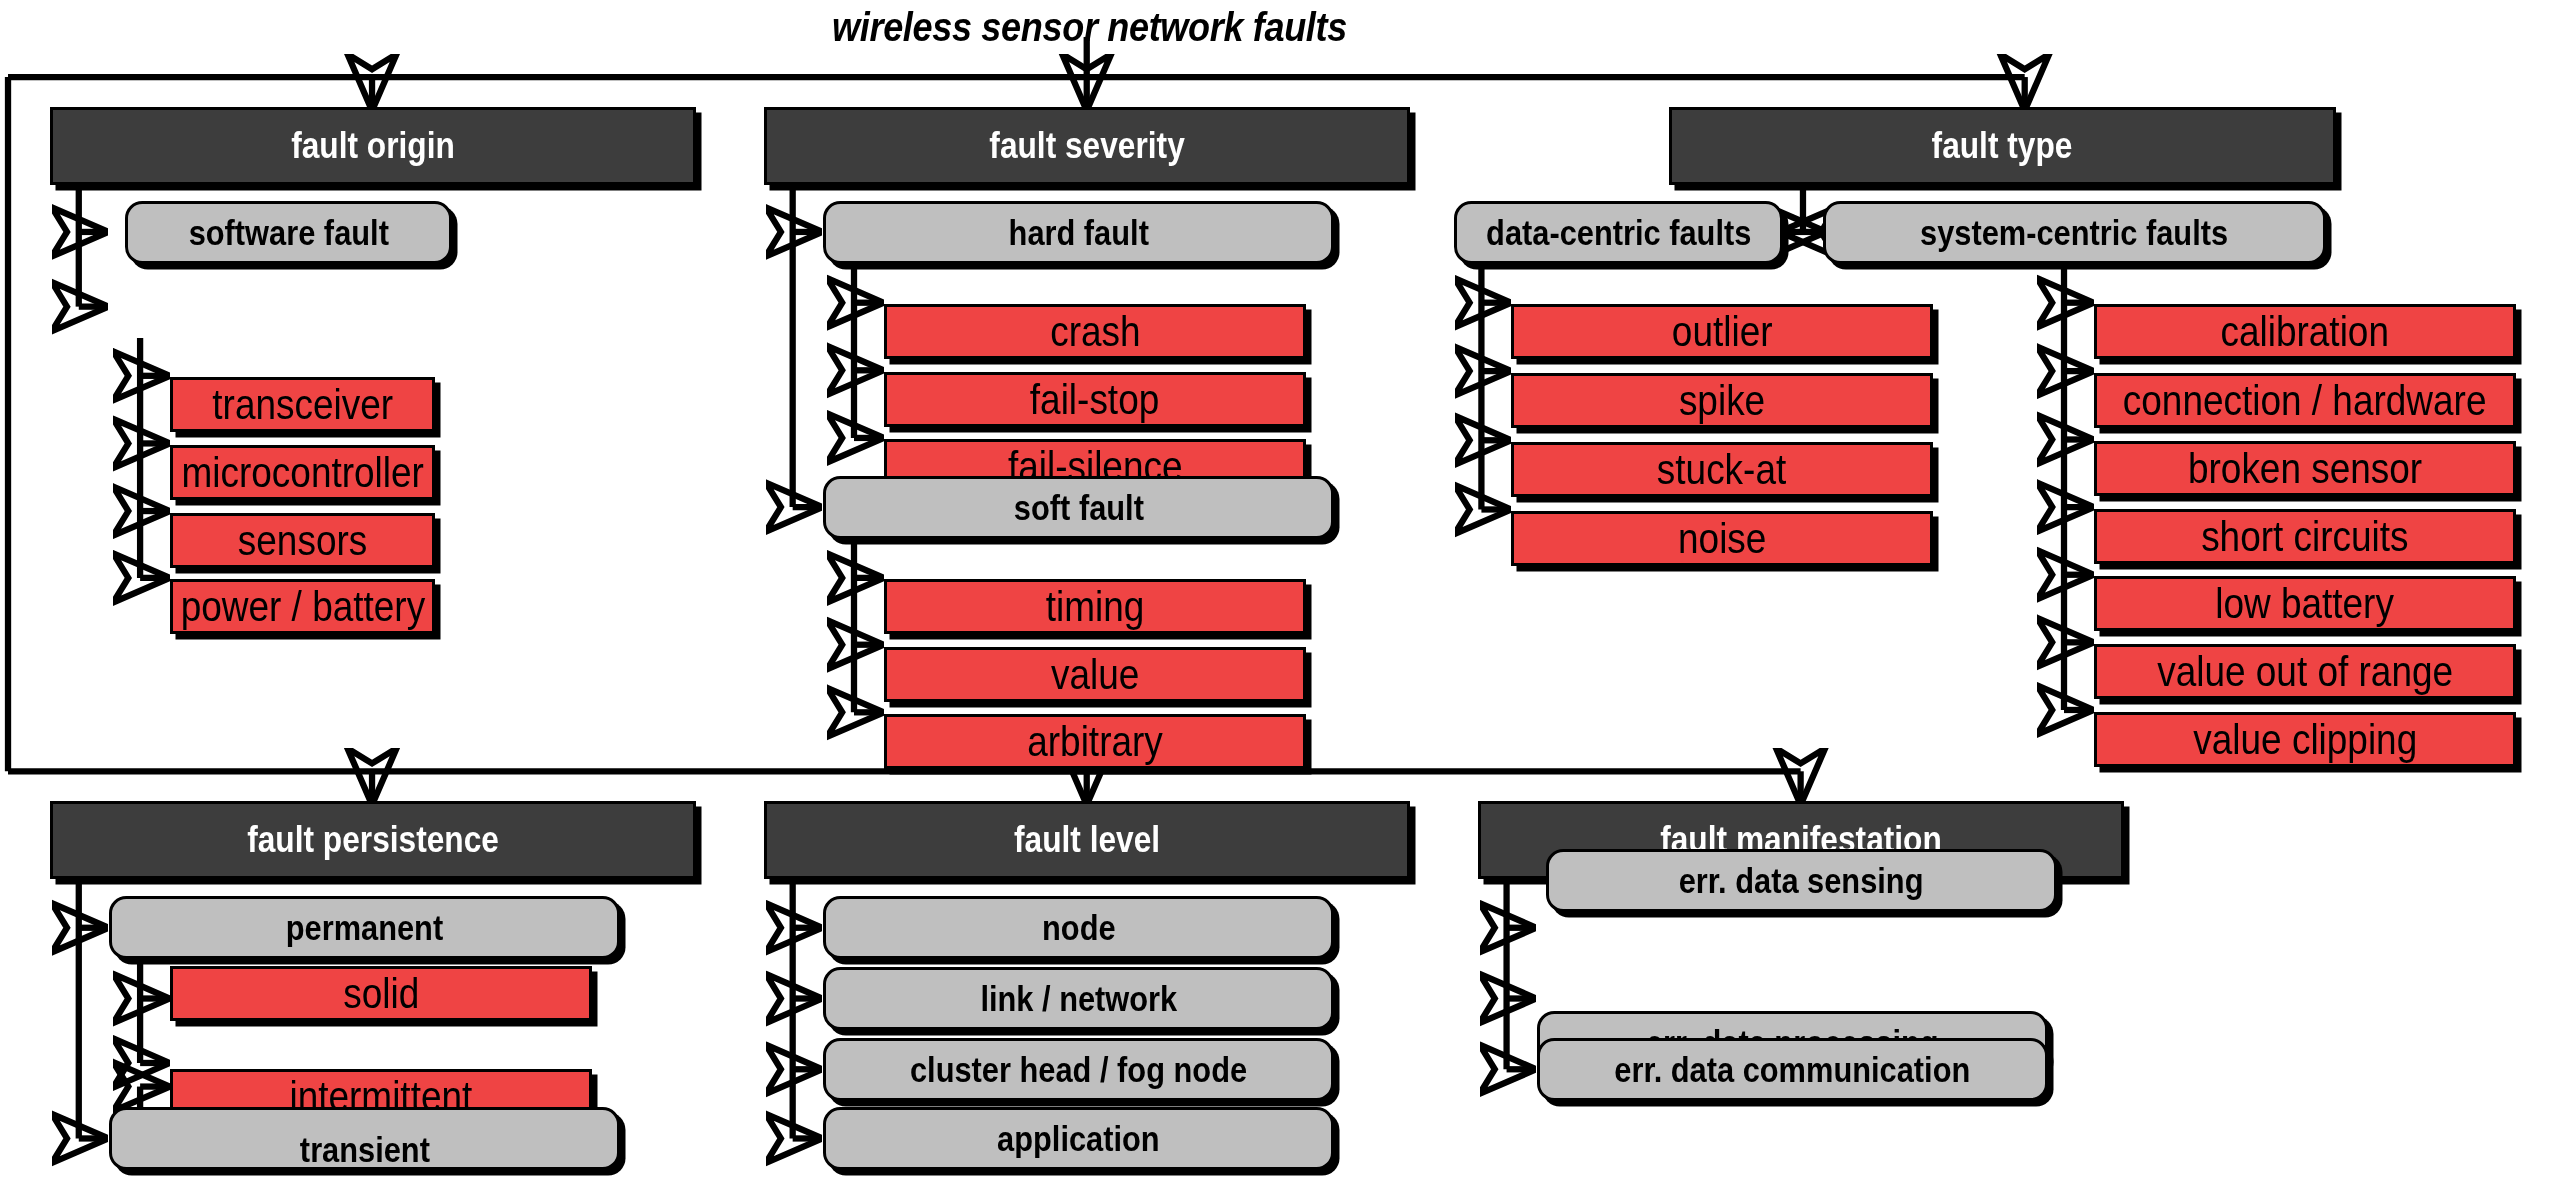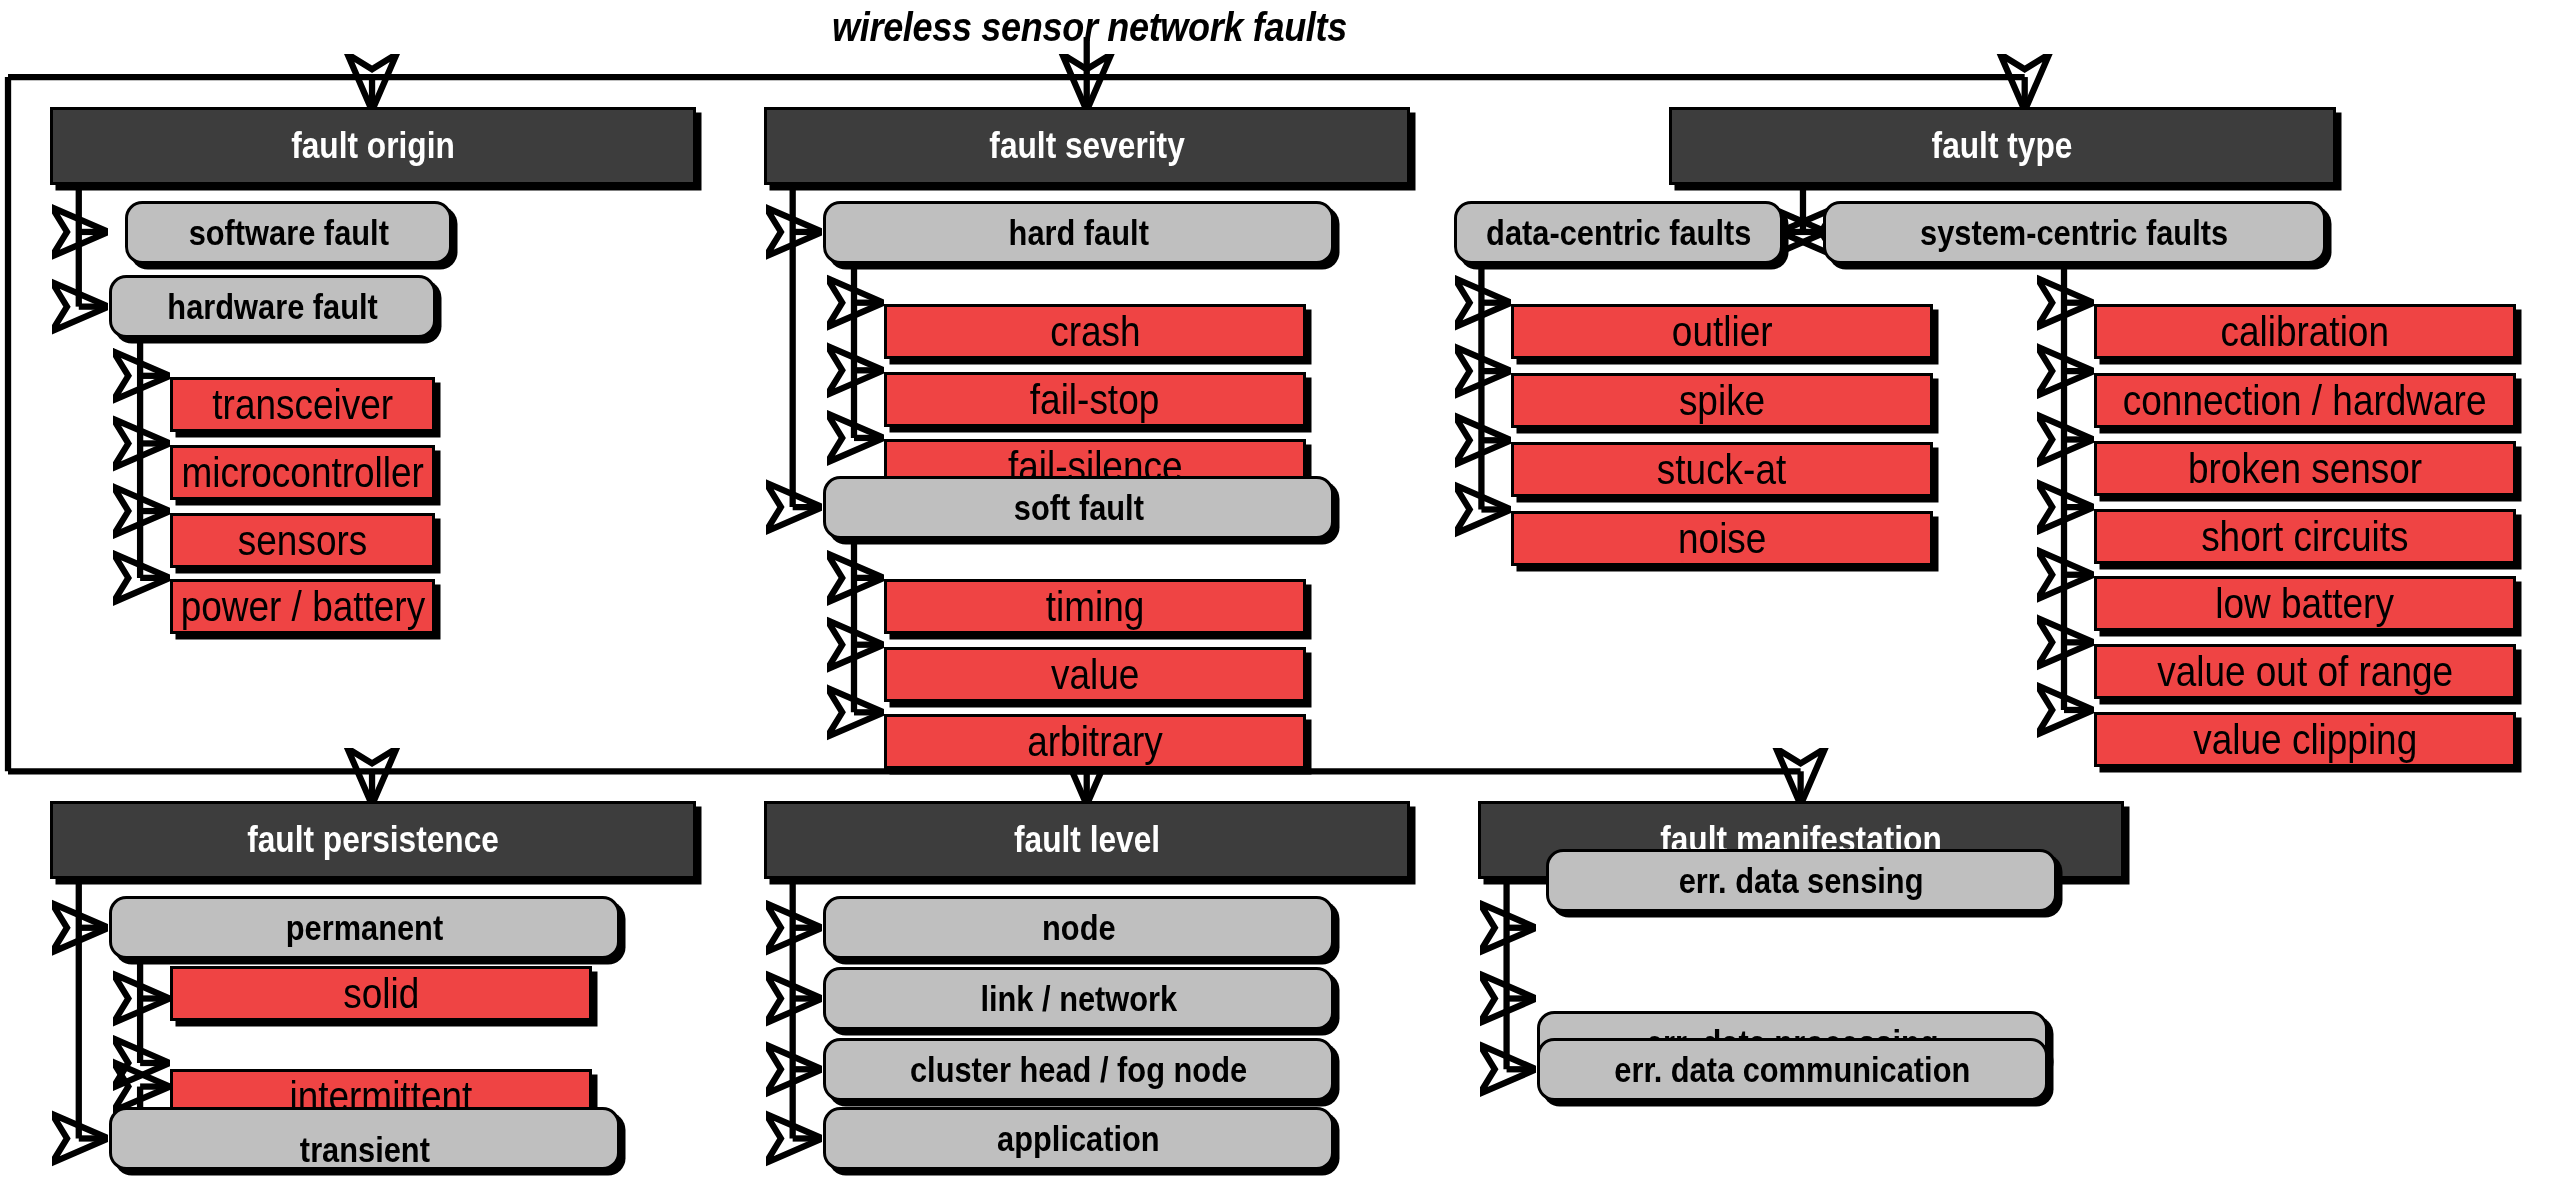--- a/index.html
+++ b/index.html
@@ -178,23 +178,20 @@
   <div class="title" style="left:759px;top:3.9px;width:661px;text-align:center;">wireless sensor network faults</div>
 
   <div class="box head" style="left:50px;top:107px;width:646px;height:78px;">
     <span>fault origin</span>
     </div>
 
   <div class="box cat" style="left:125px;top:201px;width:327px;height:63px;">
     <span>software fault</span>
     </div>
 
-  <div class="box cat" style="left:109px;top:275px;width:327px;height:63px;">
-    <span>hardware fault</span>
-    </div>
 
   <div class="box leaf" style="left:170px;top:348px;width:265px;height:55px;">
     <span>transceiver</span>
     </div>
 
   <div class="box leaf" style="left:170px;top:416px;width:265px;height:55px;">
     <span>microcontroller</span>
     </div>
 
   <div class="box leaf" style="left:170px;top:484px;width:265px;height:55px;">

